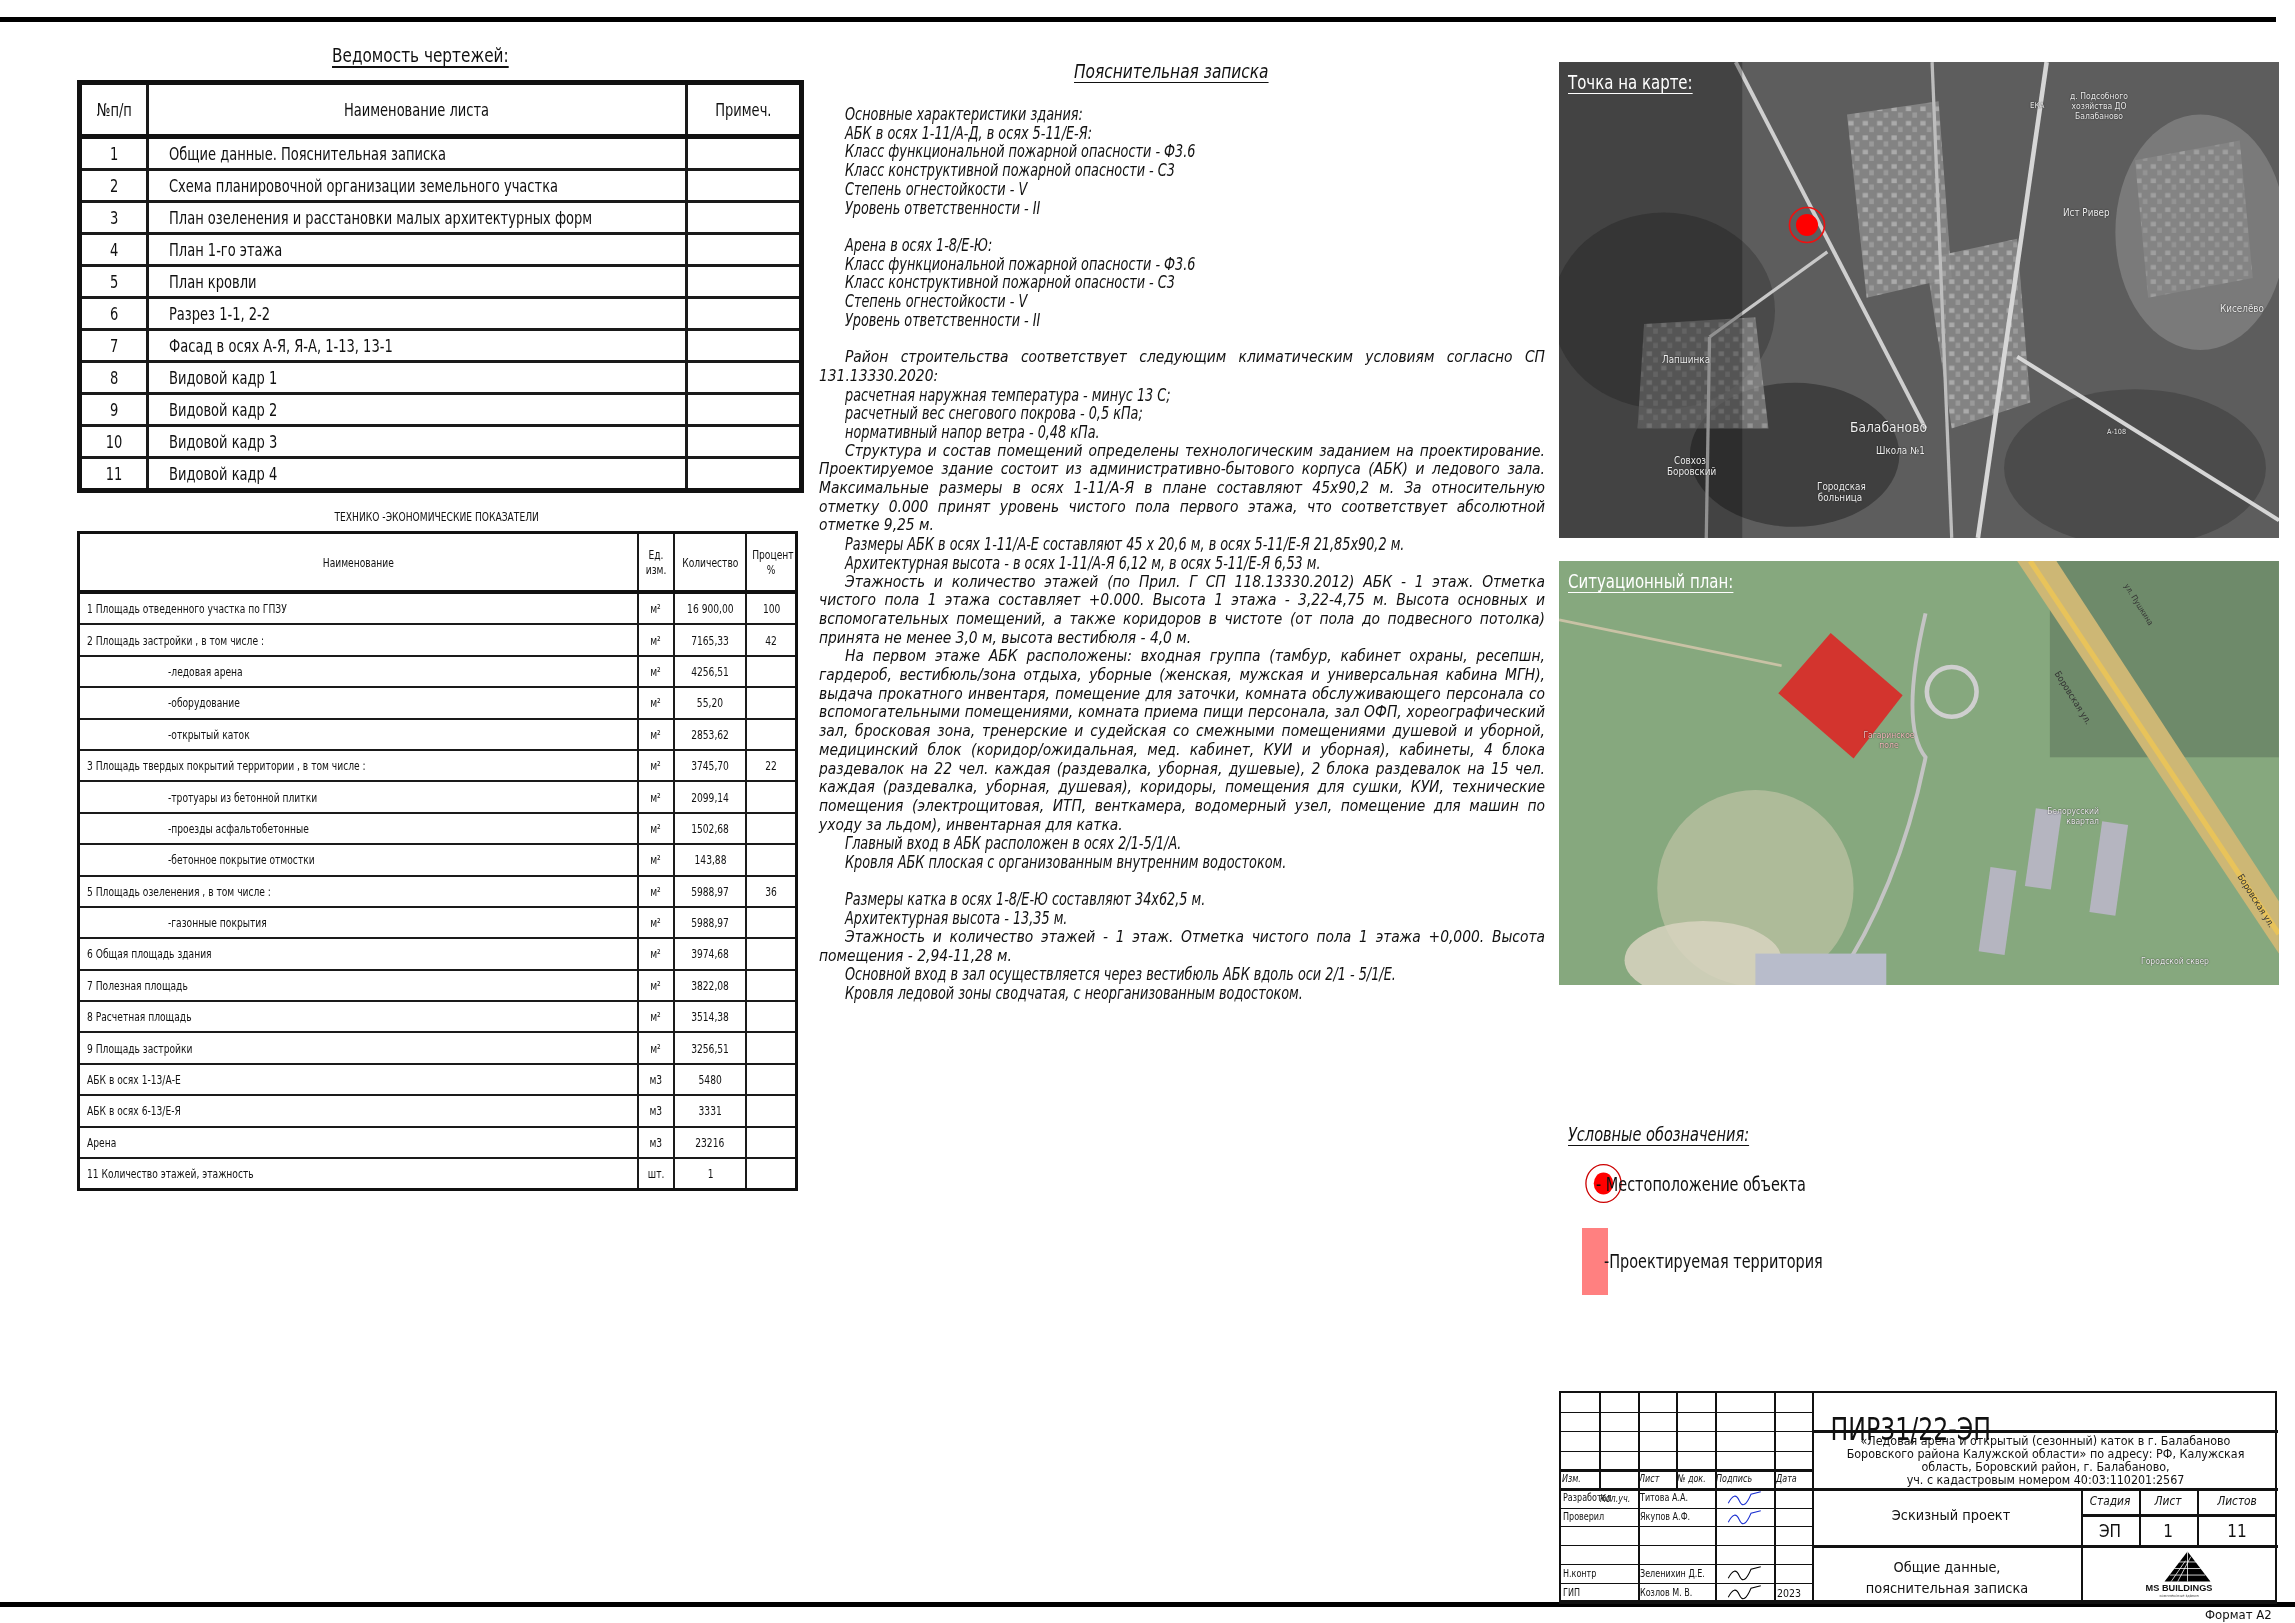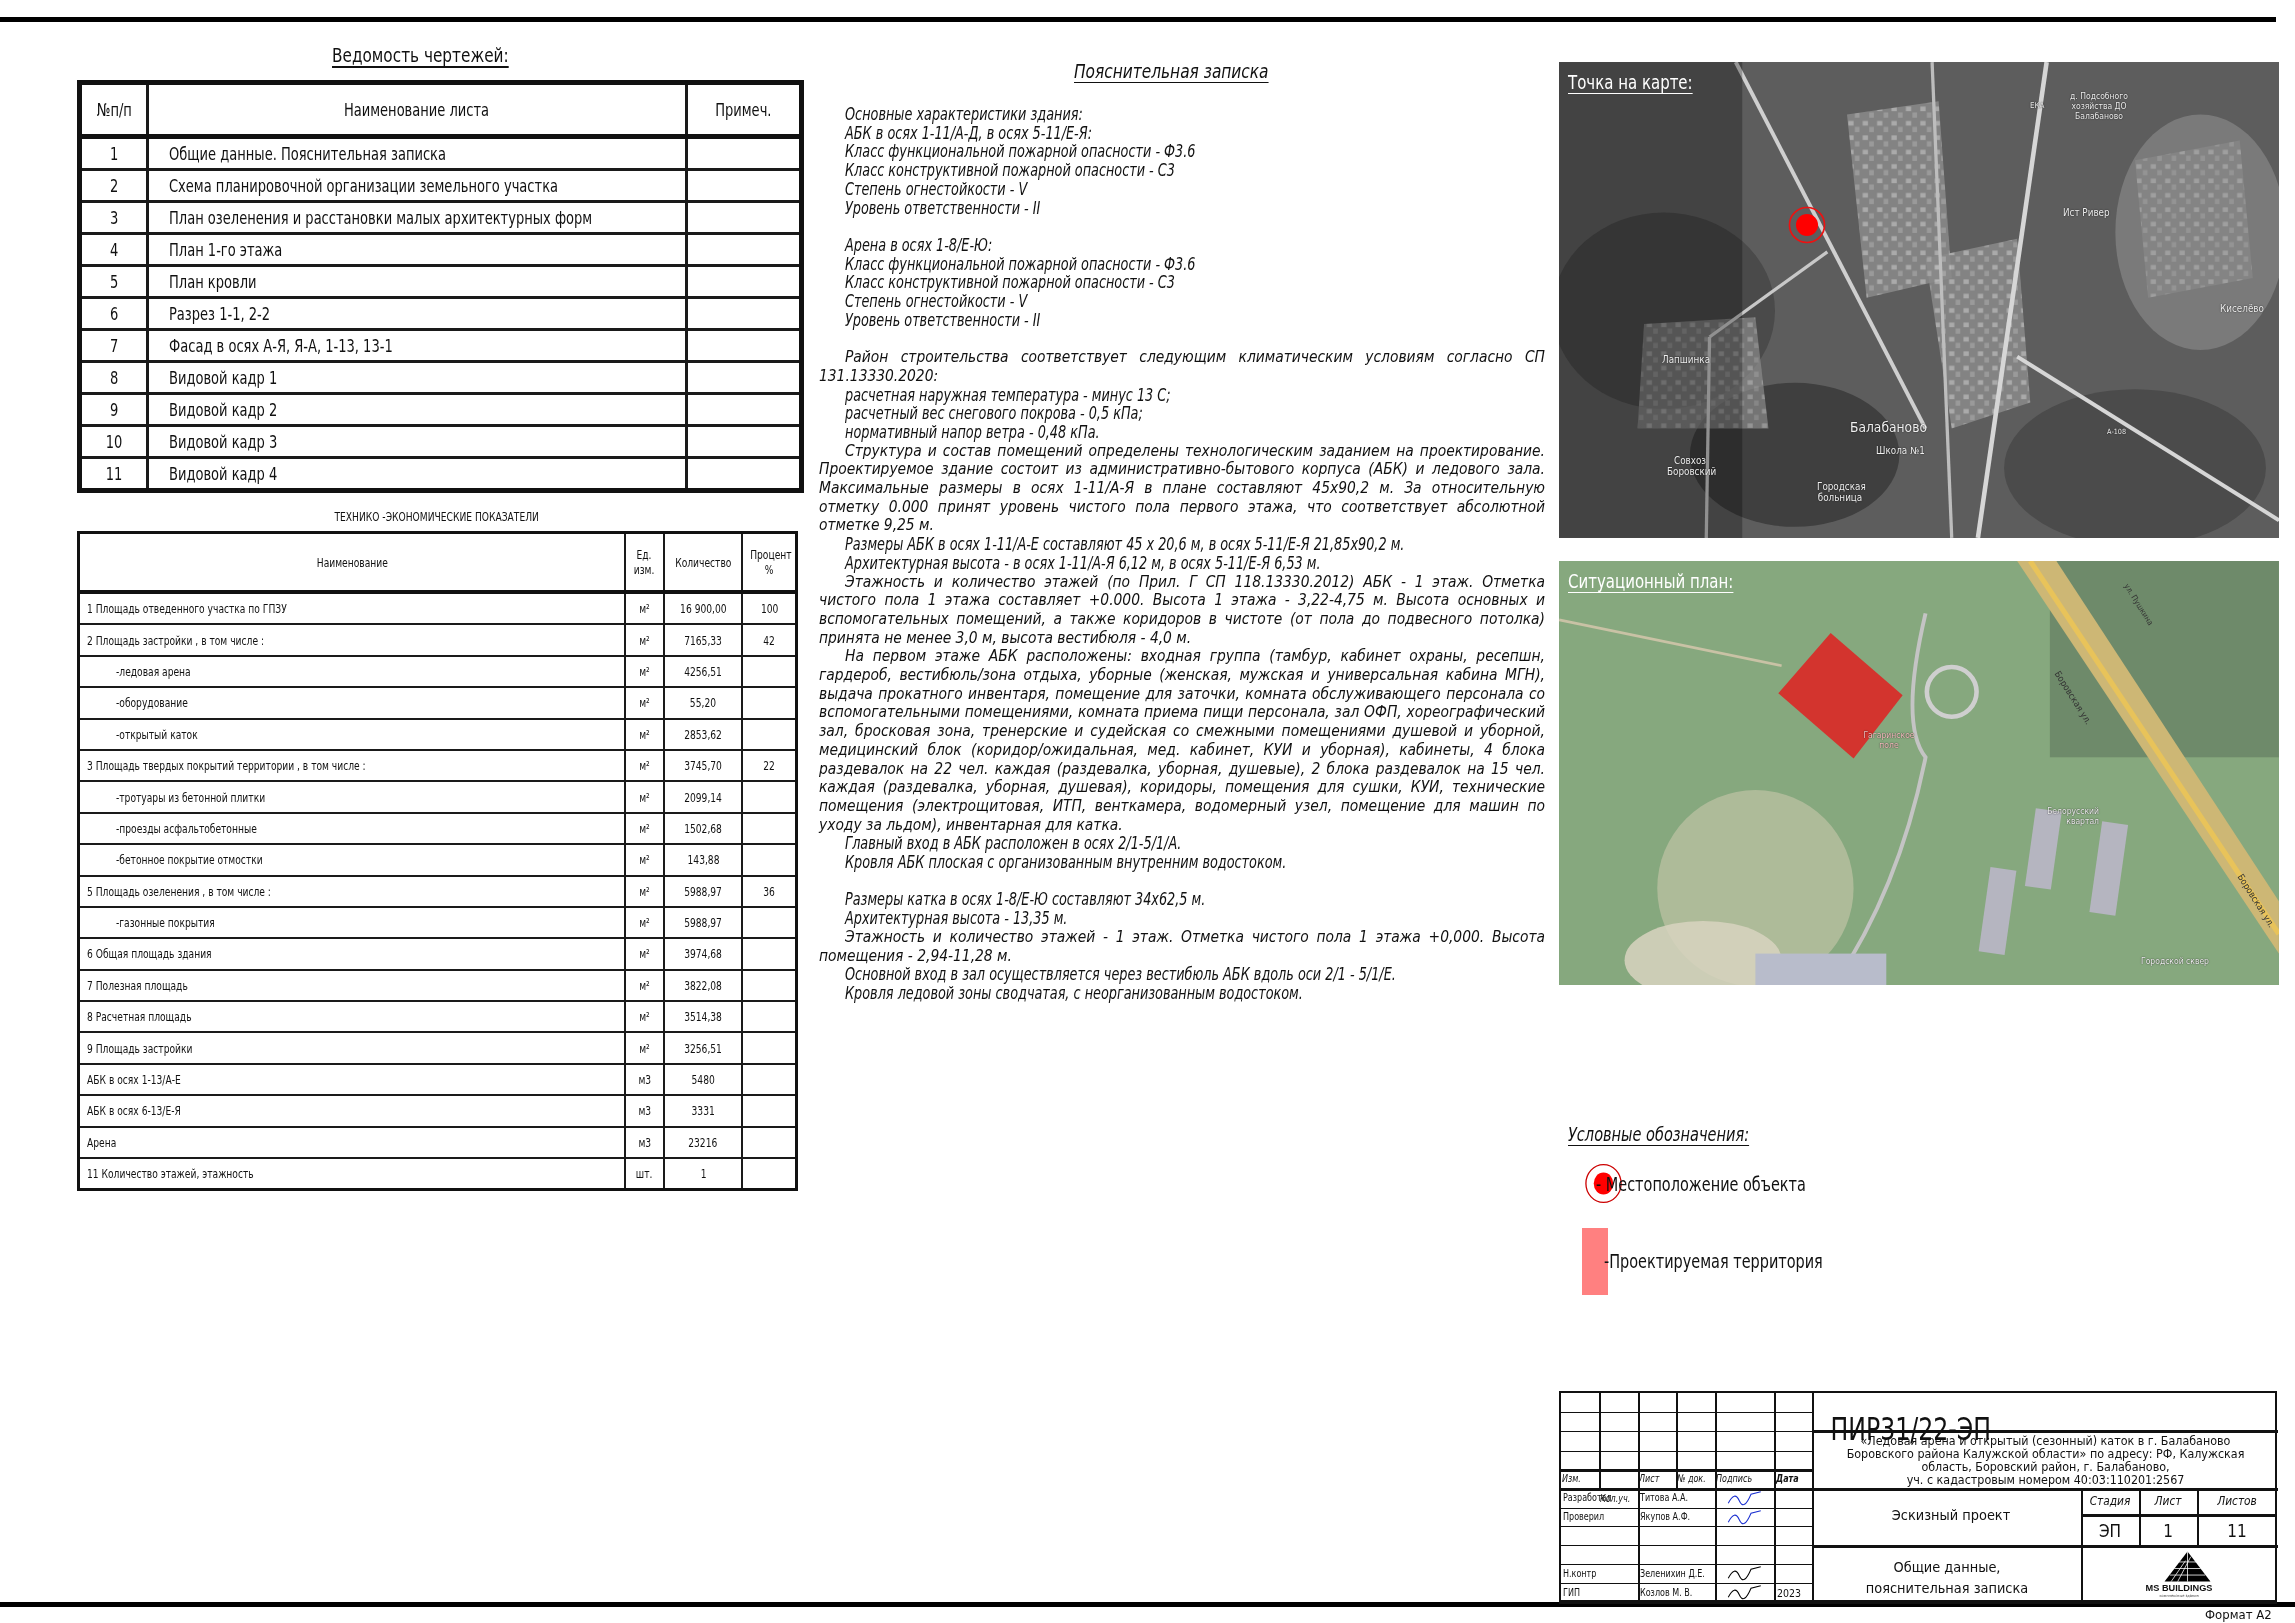--- a/index.html
+++ b/index.html
@@ -23,21 +23,21 @@
   .condc { display:inline-block; transform:scaleX(0.82); transform-origin:center center; white-space:nowrap; }
 
   
   #tep-caption { position:absolute; left:77px; top:509px; width:720px; text-align:center; font-size:12.4px; }
   #tep { position:absolute; left:77px; top:531px; width:721px; border:3.9px solid #111; }
   #tep td, #tep th { border:2px solid #1a1a1a; font-weight:normal; font-size:12.4px; padding:0; }
   #tep th { height:56px; }
   #tep td { height:29.4px; }
   #tep thead tr { border-bottom:4.6px solid #111; }
   #tep .t-name { width:452px; text-align:left; padding-left:6.5px; }
-  #tep .t-name.sub { padding-left:36px; }
+  #tep .t-name.sub { padding-left:88px; }
   #tep .t-unit { width:33px; text-align:center; }
   #tep .t-qty { width:44px; text-align:center; }
   #tep .t-pct { width:39px; text-align:center; }
   #tep th.t-name { text-align:center; padding-left:0; }
 
   
   #note-title { position:absolute; left:1074px; top:60px; font-size:19px; font-style:italic; text-decoration:underline; text-underline-offset:3.9px; transform:scaleX(0.9); transform-origin:left top; white-space:nowrap; }
   #note { position:absolute; left:819px; top:105px; width:726px; font-style:italic; font-size:18.3px; line-height:18.7px; }
   #note p { margin:0; white-space:nowrap; }
   #note p.j { white-space:normal; text-align:justify; text-align-last:left; }
@@ -408,21 +408,21 @@
   <div class="vline" style="left:578px;top:95px;height:58px"></div>
   <div class="vline" style="left:636px;top:95px;height:58px"></div>
   <div class="hlb" style="left:520px;top:121px;width:196px"></div>
 
   <div id="stamp-col-headers">
       <div class="st" style="left: 1.3px; top: 79px; font-style: italic; font-size: 10.5px; width: 37px; overflow: hidden;"><span class="scx">Изм.</span></div>
       <div class="st" style="left: 39px; top: 79px; font-style: italic; font-size: 10.5px; width: 37px; overflow: hidden; margin-top: 20px;"><span class="scx">Кол.уч.</span></div>
       <div class="st" style="left: 78px; top: 79px; font-style: italic; font-size: 10.5px; width: 37px; overflow: hidden;"><span class="scx">Лист</span></div>
       <div class="st" style="left: 116px; top: 79px; font-style: italic; font-size: 10.5px; width: 37px; overflow: hidden;"><span class="scx">№ док.</span></div>
       <div class="st" style="left: 155px; top: 79px; font-style: italic; font-size: 10.5px; width: 58px; overflow: hidden;"><span class="scx">Подпись</span></div>
-      <div class="st" style="left: 215px; top: 79px; font-style: italic; font-size: 10.5px; width: 51px; overflow: hidden; font-weight: bold;"><span class="scx">Дата</span></div>
+      <div class="st" style="left: 215px; top: 79px; font-style: italic; font-size: 10.5px; width: 51px; overflow: hidden;"><span class="scx">Дата</span></div>
     </div>
 
   <div id="stamp-people">
       <div>
         <div class="st" style="left:2px;top:98px;font-size:10.5px"><span class="scx">Разработал</span></div>
         <div class="st" style="left:79px;top:98px;font-size:10.5px"><span class="scx">Титова А.А.</span></div>
         <svg class="abs" style="left:164px;top:96px" width="39" height="19.6" viewBox="0 0 60 30">
           <path d="M5 22 Q15 2 22 18 T40 8 L55 4" stroke="#1a2fd0" stroke-width="1.6" fill="none"></path>
         </svg>
         <div class="st" style="left:216px;top:99px;font-size:10.5px"></div>

